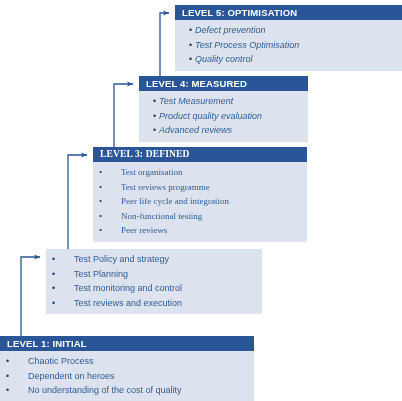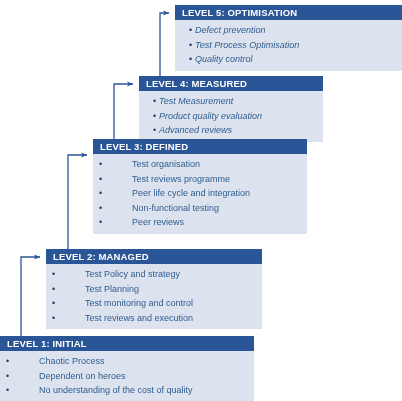--- a/index.html
+++ b/index.html
@@ -60,26 +60,26 @@
     font-size: 9px;
     line-height: 14.6px;
   }
   .level-item .txt {
     display: block;
   }
   
   .indent-wide .level-item .bullet { left: 10px; }
   .indent-wide .level-item .txt    { padding-left: 20px; font-style: italic; }
   .indent-narrow .level-item .bullet { left: 2px; }
-  .indent-narrow .level-item .txt    { padding-left: 39px; }
+  .indent-narrow .level-item .txt    { padding-left: 28px; }
 
   
   #lvl5 { left: 175px; top: 5px;   width: 266px; }
-  #lvl4 { left: 139px; top: 76px;  width: 184px; }
-  #lvl3 { left: 93px;  top: 139px; width: 214px; }
+  #lvl4 { left: 139px; top: 76px;  width: 169px; }
+  #lvl3 { left: 93px;  top: 147px; width: 214px; font-family: Liberation Serif, serif; }
   #lvl2 { left: 46px;  top: 249px; width: 216px; }
   #lvl1 { left: 0px;   top: 336px; width: 254px; }
 
   #connectors {
     position: absolute;
     left: 0; top: 0;
     width: 402px;
     height: 401px;
     z-index: 1;
   }
@@ -169,21 +169,20 @@
         <span class="txt">Non-functional testing</span>
       </li>
       <li class="level-item">
         <span class="bullet">•</span>
         <span class="txt">Peer reviews</span>
       </li>
     </ul>
   </div>
 
   <div class="level-box indent-narrow" id="lvl2">
-    <div class="level-header">LEVEL 2: MANAGED</div>
     <ul class="level-body">
       <li class="level-item">
         <span class="bullet">•</span>
         <span class="txt">Test Policy and strategy</span>
       </li>
       <li class="level-item">
         <span class="bullet">•</span>
         <span class="txt">Test Planning</span>
       </li>
       <li class="level-item">

